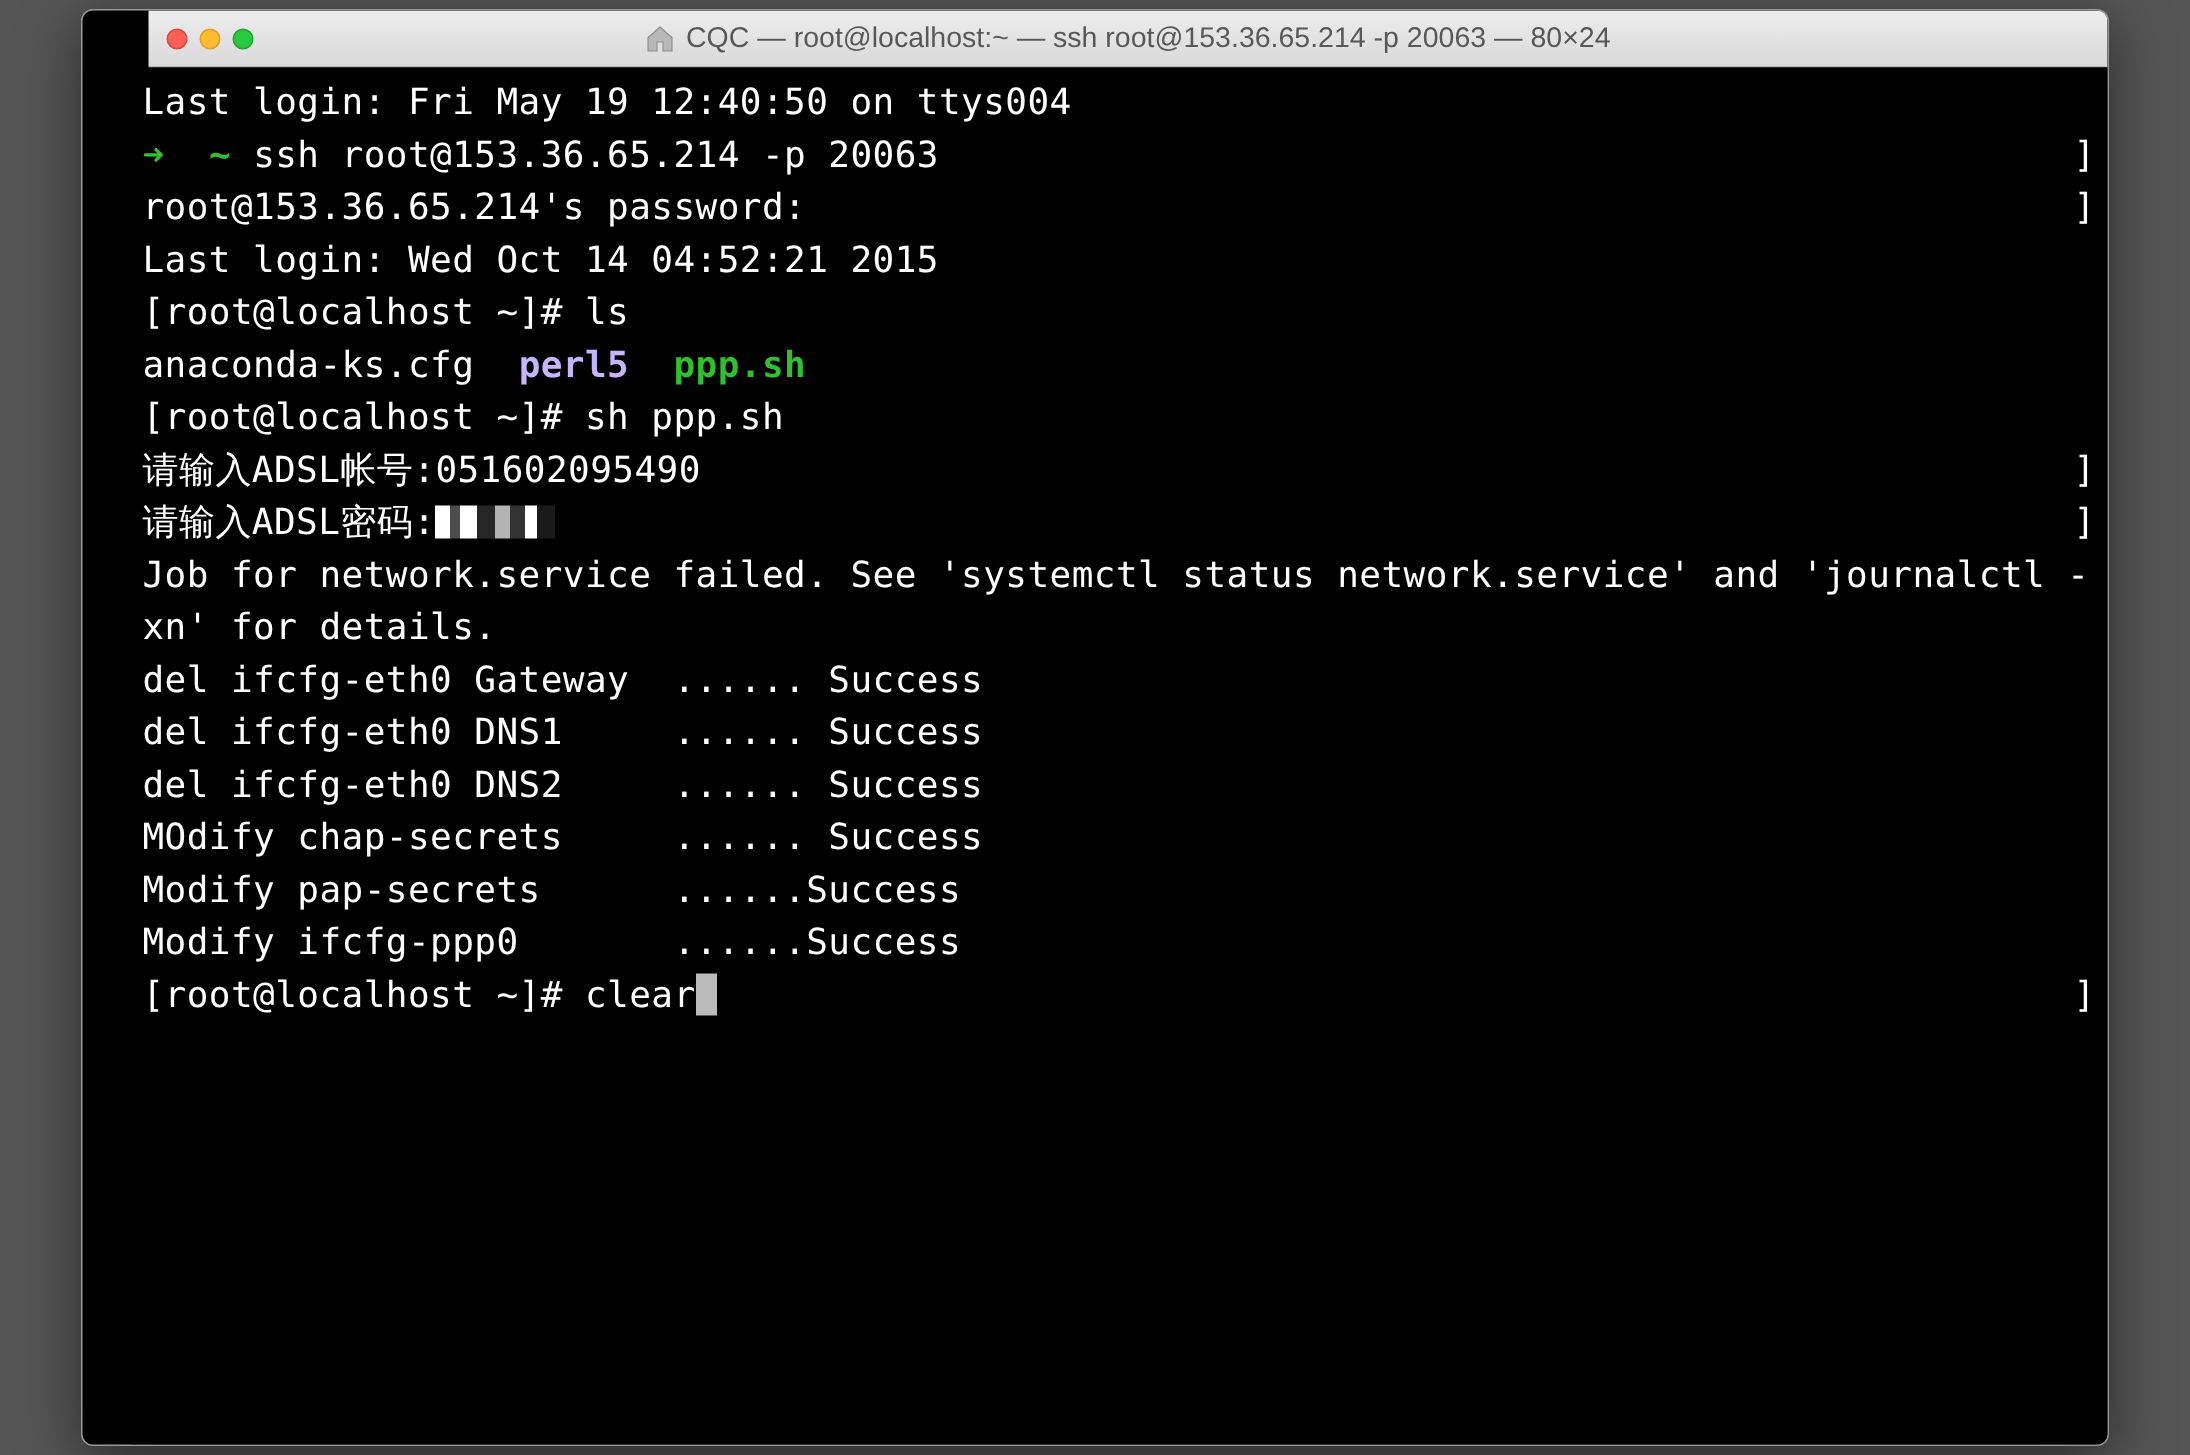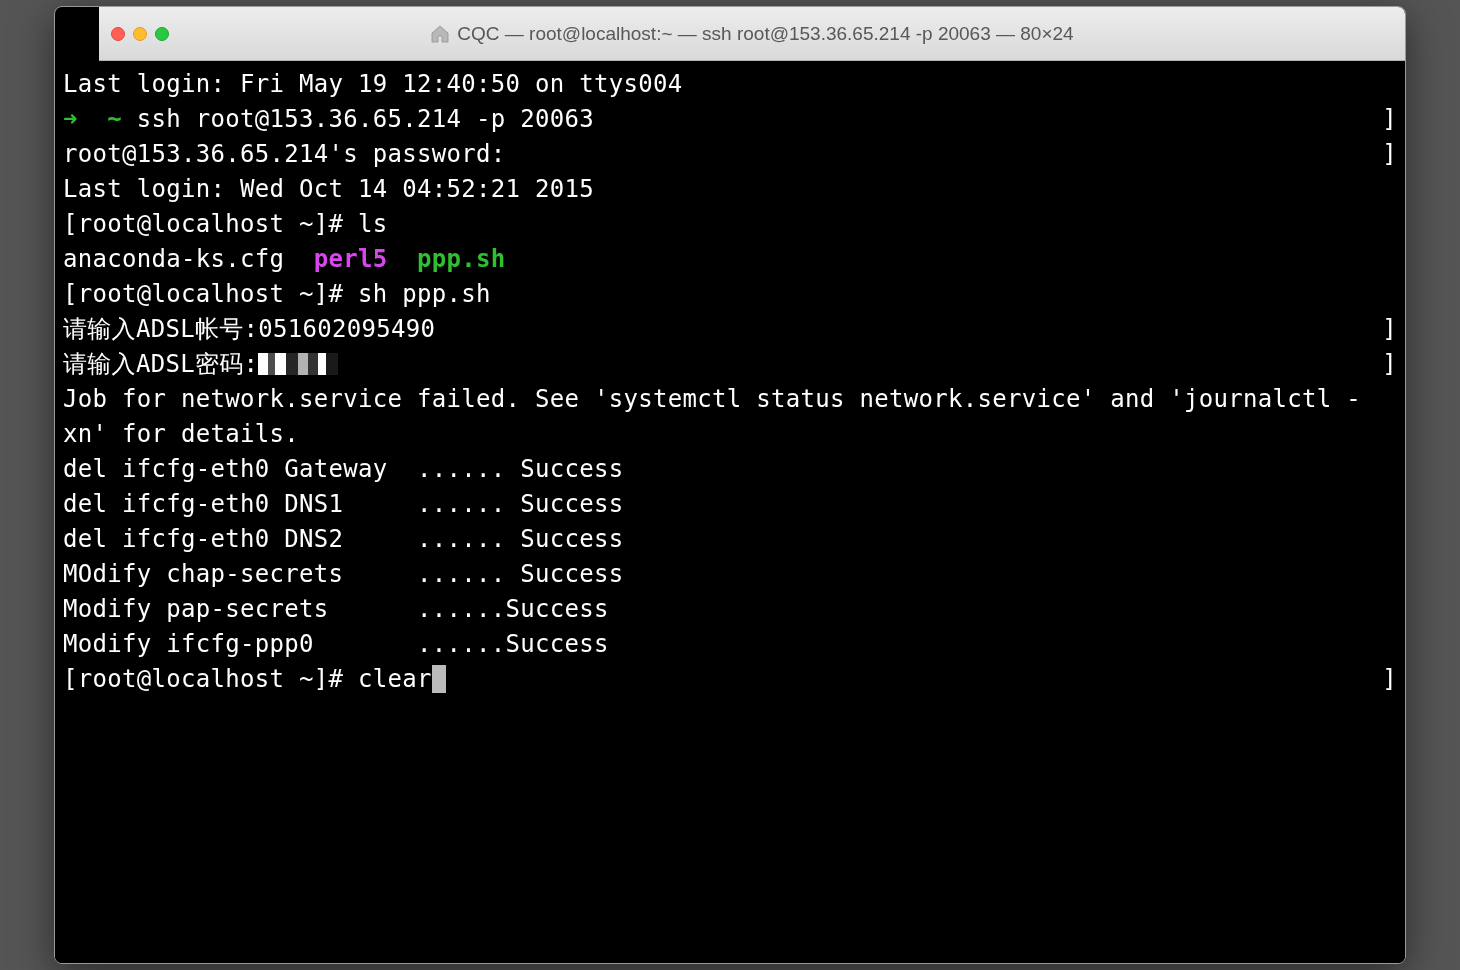--- a/index.html
+++ b/index.html
@@ -14,21 +14,21 @@
       width: 1352px;
       height: 958px;
       margin: 6px auto;
       background: #000;
       border-radius: 8px;
       overflow: hidden;
       box-shadow: 0 10px 40px rgba(0,0,0,0.5);
       border: 1px solid #999;
     }
     .titlebar {
-      height: 54px;
+      height: 38px;
       background: linear-gradient(#ededed, #d9d9d9);
       display: flex;
       align-items: center;
       padding: 0 12px;
       border-bottom: 1px solid #b5b5b5;
       position: relative;
       margin-left: 44px;
     }
     .traffic-lights {
       display: flex;
@@ -58,24 +58,25 @@
       background: #000;
       color: #fff;
       font-family: "Menlo", "Monaco", "Consolas", monospace;
       font-size: 24px;
       line-height: 35px;
       padding: 6px 8px;
       height: calc(100% - 38px);
       white-space: pre;
       letter-spacing: 0.3px;
       position: relative;
+      margin-left: 32px;
     }
     .line { display: block; white-space: pre; }
     .green { color: #2fbf2f; }
-    .blue { color: #d946ef; }
+    .blue { color: #c4b5fd; }
     .bold { font-weight: bold; }
     .bracket-row { display: flex; justify-content: space-between; align-items: center; }
     .bracket-row .end { color: #fff; }
     .prompt-arrow { color: #2fbf2f; font-weight: bold; }
     .pixblock {
       display: inline-block;
       width: 80px;
       height: 22px;
       vertical-align: -3px;
       background:

